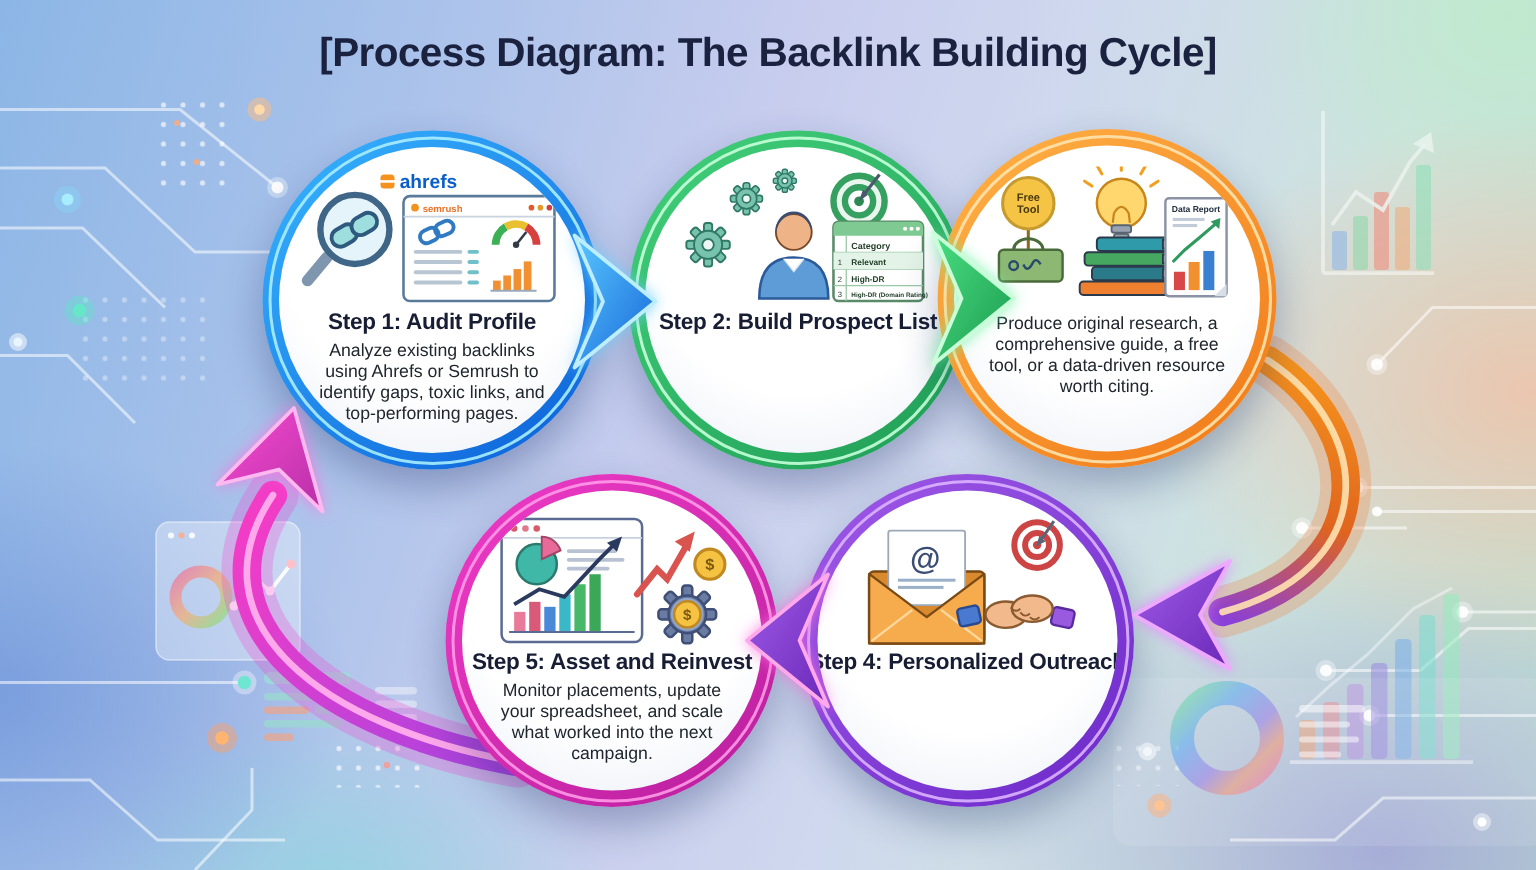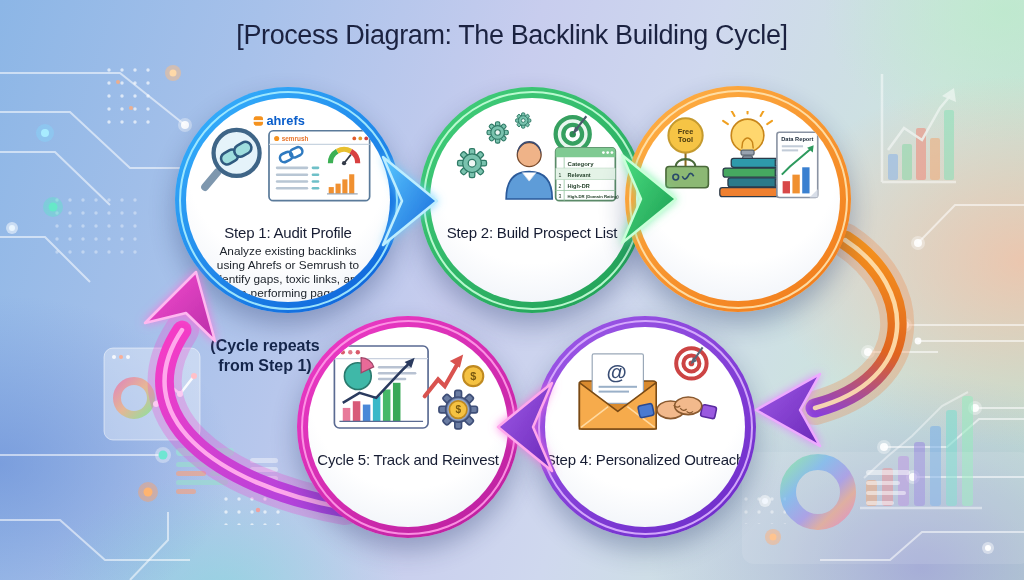--- a/index.html
+++ b/index.html
@@ -8,32 +8,32 @@
     background:
       radial-gradient(420px 300px at 100% 45%, rgba(255,183,153,.65), transparent 62%),
       radial-gradient(300px 220px at 98% 2%, rgba(186,235,201,.7), transparent 60%),
       radial-gradient(360px 260px at 0% 80%, rgba(90,128,210,.5), transparent 65%),
       radial-gradient(300px 200px at 22% 102%, rgba(120,220,215,.5), transparent 60%),
       radial-gradient(420px 300px at 90% 98%, rgba(140,130,215,.55), transparent 65%),
       linear-gradient(108deg, #8cb6e6 0%, #a7c1ea 22%, #c8cdee 45%, #cfd8ee 60%, #cde4de 80%, #c0e1d1 100%);}
   .bg-svg,.arc-svg,.head-svg{position:absolute;left:0;top:0;pointer-events:none;}
   .bg-svg{z-index:0;} .arc-svg{z-index:1;} .head-svg{z-index:3;}
   .title{position:absolute;top:20px;left:0;width:100%;text-align:center;z-index:4;
-    font-size:27px;font-weight:400;letter-spacing:-.4px;color:#1b2240;}
+    font-size:27px;font-weight:700;letter-spacing:-.4px;color:#1b2240;}
   .step{position:absolute;width:var(--d);height:var(--d);z-index:2;}
   .ring{position:absolute;inset:0;border-radius:50%;
     background:linear-gradient(140deg,var(--c1),var(--c2));
     box-shadow:0 12px 26px rgba(25,45,95,.32);}
   .ring::after{content:"";position:absolute;inset:3.5px;border-radius:50%;
     border:2.5px solid var(--neon);opacity:.9;}
   .inner{position:absolute;inset:11px;border-radius:50%;overflow:hidden;
     background:radial-gradient(circle at 50% 32%, #ffffff 58%, #e9eef6);
     display:flex;flex-direction:column;align-items:center;text-align:center;}
   .icon{width:88%;height:46%;flex-shrink:0;margin-top:14px;}
-  .step-title{font-size:15px;font-weight:400;color:#171d33;white-space:nowrap;margin-top:18px;letter-spacing:-.2px;}
+  .step-title{font-size:15px;font-weight:700;color:#171d33;white-space:nowrap;margin-top:0;letter-spacing:-.2px;}
   .step-desc{font-size:11.8px;font-weight:400;color:#20262e;line-height:1.2;padding:3px 20px 0;}
   .cycle-note{position:absolute;left:194px;top:336px;width:142px;z-index:3;text-align:center;
     font-size:16px;font-weight:700;color:#14254a;line-height:1.25;}
   svg text{font-family:"Liberation Sans",sans-serif;}
 </style>
 </head>
 <body>
 
 <div class="canvas">
 
@@ -410,20 +410,21 @@
           <text x="25" y="11" font-size="7" font-weight="bold" fill="#22303f" text-anchor="middle">Data Report</text>
           <rect x="6" y="16" width="26" height="2.5" fill="#c2ccd8"></rect>
             <rect x="6" y="21" width="20" height="2.5" fill="#c2ccd8"></rect>
           <rect x="7" y="60" width="9" height="15" fill="#d84848"></rect>
           <rect x="19" y="52" width="9" height="23" fill="#f09030"></rect>
           <rect x="31" y="43" width="9" height="32" fill="#3a80d0"></rect>
           <polyline points="6,52 16,42 28,32 42,20" stroke="#2e9a5e" stroke-width="2.5" fill="none"></polyline>
           <polygon points="45,16 44,25 37,19" fill="#2e9a5e"></polygon>
         </g>
       </svg>
+      <div class="step-desc">Produce original research, a comprehensive guide, a free tool, or a data-driven resource worth citing.</div>
     </div>
   </div>
 
   <div class="step" style="--d:222px;--c1:#f03cc8;--c2:#b81e9c;--neon:#ff9ae8;left:297px;top:316px;">
     <div class="ring"></div>
     <div class="inner">
       <svg class="icon" viewBox="0 0 200 110">
 
         <g>
           <rect x="12" y="6" width="112" height="98" rx="6" fill="#ffffff" stroke="#5a6a92" stroke-width="2"></rect>
@@ -466,21 +467,22 @@
             <rect x="-4" y="-23" width="8" height="46" rx="2.5" transform="rotate(45)"></rect>
             <rect x="-4" y="-23" width="8" height="46" rx="2.5" transform="rotate(90)"></rect>
             <rect x="-4" y="-23" width="8" height="46" rx="2.5" transform="rotate(135)"></rect>
             <circle r="15"></circle>
           </g>
           <circle r="13" fill="#93a6c8"></circle>
           <circle r="10.5" fill="#f5c242" stroke="#c08a20" stroke-width="2"></circle>
           <text x="0" y="4.5" font-size="12" font-weight="bold" fill="#7a5a10" text-anchor="middle">$</text>
         </g>
       </svg>
-      <div class="step-title">Cycle 5: Track and Reinvest</div>
+      <div class="step-title">Step 5: Asset and Reinvest</div>
+      <div class="step-desc">Monitor placements, update your spreadsheet, and scale what worked into the next campaign.</div>
     </div>
   </div>
 
   <div class="step" style="--d:222px;--c1:#a05ae8;--c2:#6a28c8;--neon:#dcb2ff;left:534px;top:316px;">
     <div class="ring"></div>
     <div class="inner">
       <svg class="icon" viewBox="0 0 200 115">
 
         <g transform="translate(18,12)">
           <rect x="0" y="38" width="96" height="60" rx="4" fill="#d98a2e" stroke="#7a4a14" stroke-width="2"></rect>
@@ -505,21 +507,20 @@
           <rect x="52" y="-16" width="18" height="15" rx="3" fill="#9a5ae0" stroke="#5a2aa0" stroke-width="2" transform="rotate(12)"></rect>
           <ellipse cx="14" cy="2" rx="17" ry="11" fill="#f2b98c" stroke="#8a5a30" stroke-width="2"></ellipse>
           <ellipse cx="36" cy="-3" rx="17" ry="11" fill="#f2b98c" stroke="#8a5a30" stroke-width="2"></ellipse>
           <path d="M18,-4 q4,5 8,1 M26,0 q4,5 8,1 M34,4 q4,4 8,0" stroke="#8a5a30" stroke-width="1.6" fill="none"></path>
         </g>
       </svg>
       <div class="step-title">Step 4: Personalized Outreach</div>
     </div>
   </div>
 
-  <div class="cycle-note">(Cycle repeats from Step 1)</div>
 
   <svg class="head-svg" width="1024" height="580" viewBox="0 0 1024 580">
     <defs>
       <linearGradient id="chevBlueG" x1="0" y1="0" x2="1" y2="1">
         <stop offset="0" stop-color="#5ac8ff"></stop>
           <stop offset="1" stop-color="#1565d8"></stop>
       </linearGradient>
       <linearGradient id="chevGreenG" x1="0" y1="0" x2="1" y2="1">
         <stop offset="0" stop-color="#4ade80"></stop>
           <stop offset="1" stop-color="#1a9a50"></stop>

